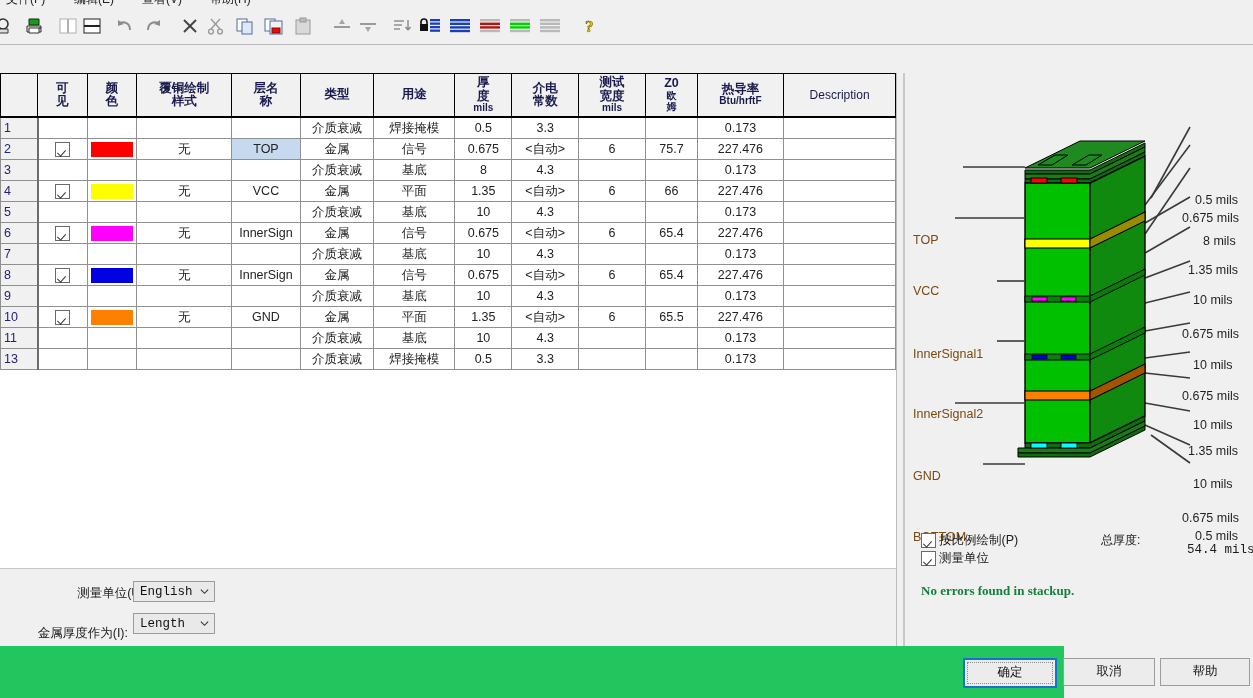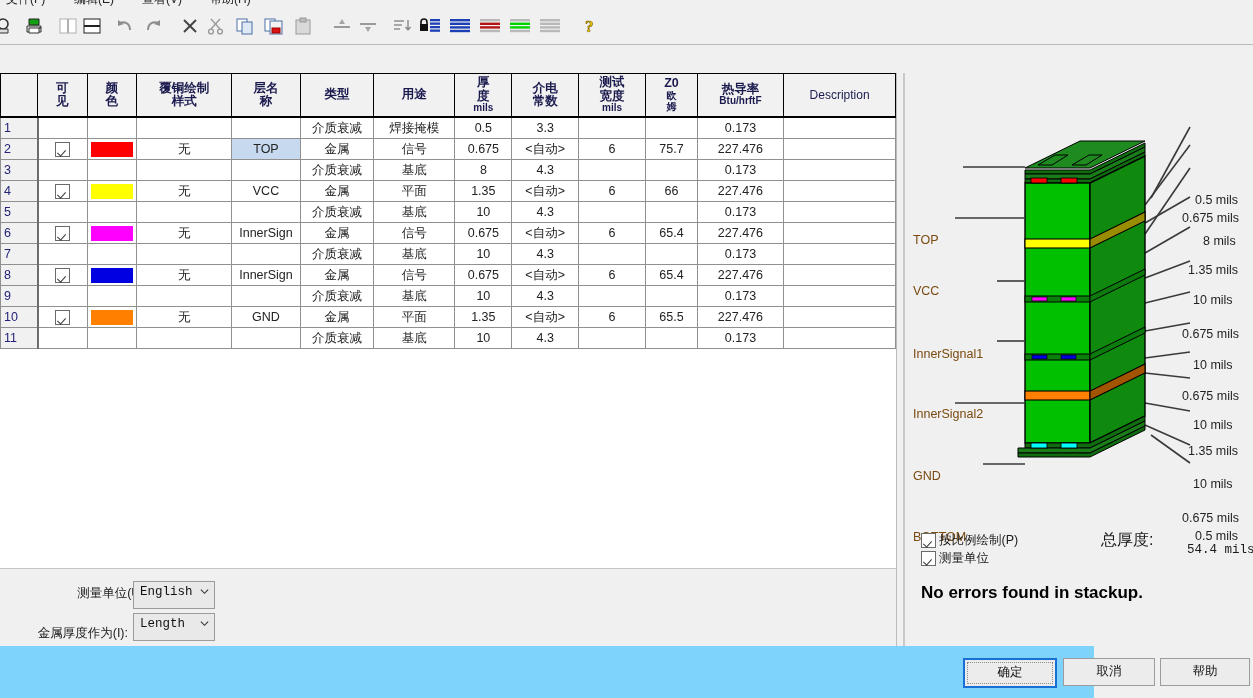--- a/index.html
+++ b/index.html
@@ -57,46 +57,46 @@
   .swatch{display:block;width:100%;height:15px;}
   .ck{display:inline-block;width:13px;height:13px;border:1px solid #6a6a6a;background:#fff;
       position:relative;vertical-align:middle;}
   .ck:after{content:"";position:absolute;left:3px;top:5px;width:4px;height:7px;
       border:solid #3a3a3a;border-width:0 1.6px 1.6px 0;transform:rotate(42deg);}
 
   
   .units{position:absolute;left:0;top:495px;width:896px;height:78px;background:#f0f0f0;
      border-top:1px solid #c6c6c6;}
   .ulabel{position:absolute;font-size:12.5px;color:#1a1a1a;text-align:right;width:120px;}
-  .combo{position:absolute;height:28px;background:#e9e9e9;border:1px solid #9b9b9b;
+  .combo{position:absolute;height:21px;background:#e9e9e9;border:1px solid #9b9b9b;
      font-family:"Liberation Mono","DejaVu Sans Mono",monospace;font-size:12.5px;color:#111;
      line-height:21px;padding-left:6px;box-sizing:border-box;}
   .combo .cv{display:inline-block;}
   .combo .chev{position:absolute;right:5px;top:5px;width:9px;height:9px;}
 
   
   .rightpanel{position:absolute;left:903px;top:73px;width:350px;height:573px;
      background:#f0f0f0;border-left:2px solid #c9c9c9;}
   .diagram{position:absolute;left:0;top:0;width:350px;height:450px;}
   .diagram svg{display:block;}
   .dimlabel{position:absolute;font-size:12.5px;color:#1f1f1f;white-space:nowrap;
      font-family:"Liberation Sans",sans-serif;}
   .layerlabel{position:absolute;font-size:12.5px;color:#7a4a10;white-space:nowrap;}
 
   .optbox{position:absolute;left:16px;top:458px;width:330px;height:40px;}
   .optrow{position:relative;height:18px;line-height:18px;font-size:12.5px;color:#1a1a1a;}
   .optrow .ck{margin-right:3px;}
-  .totlabel{position:absolute;left:180px;font-size:16px;color:#1a1a1a;white-space:nowrap;}
+  .totlabel{position:absolute;left:180px;font-size:12px;color:#1a1a1a;white-space:nowrap;}
   .totval{position:absolute;left:266px;font-size:12.5px;color:#1a1a1a;white-space:nowrap;
      font-family:"Liberation Mono","DejaVu Sans Mono",monospace;}
-  .statusmsg{position:absolute;left:16px;top:510px;font-size:17px;font-weight:bold;
-     color:#000000;font-family:Liberation Sans, sans-serif;white-space:nowrap;}
+  .statusmsg{position:absolute;left:16px;top:510px;font-size:13px;font-weight:bold;
+     color:#15803d;font-family:Liberation Serif, serif;white-space:nowrap;}
 
   
-  .footer{position:absolute;left:0;top:646px;width:1064px;height:52px;background:#7dd3fc;padding-left:30px;}
+  .footer{position:absolute;left:0;top:646px;width:1064px;height:52px;background:#22c55e;}
   .btn{position:absolute;top:12px;height:26px;line-height:24px;text-align:center;
       background:#ececec;border:1px solid #9c9c9c;font-size:12.5px;color:#111;}
   .btn.default{border:2px solid #1a6fd4;}
   .btn.default .inner{position:absolute;left:2px;top:2px;right:2px;bottom:2px;
       border:1px dotted #8a8a8a;line-height:18px;}
 </style>
 </head>
 <body>
 
 <div id="app">
@@ -455,20 +455,35 @@
               <td class="lname"></td>
               <td>介质衰减</td>
               <td class="sel">基底</td>
               <td>10</td>
               <td>4.3</td>
               <td class="gray"></td>
               <td class="gray"></td>
               <td>0.173</td>
               <td></td>
             </tr>
+            <tr>
+              <td class="rownum">13</td>
+              <td class="gray"></td>
+              <td class="gray"></td>
+              <td class="gray"></td>
+              <td class="lname"></td>
+              <td>介质衰减</td>
+              <td>焊接掩模</td>
+              <td>0.5</td>
+              <td>3.3</td>
+              <td class="gray"></td>
+              <td class="gray"></td>
+              <td>0.173</td>
+              <td></td>
+            </tr>
           </tbody>
       </table>
     </div>
 
     <div class="units">
       <div class="ulabel" style="left:28px;top:16px">测量单位(U):</div>
       <div class="combo" style="left:133px;top:12px;width:82px">
         <span class="cv">English</span>
         <svg class="chev" viewBox="0 0 10 10">
           <path d="M1 3 L5 7 L9 3" fill="none" stroke="#333" stroke-width="1.2"></path>

